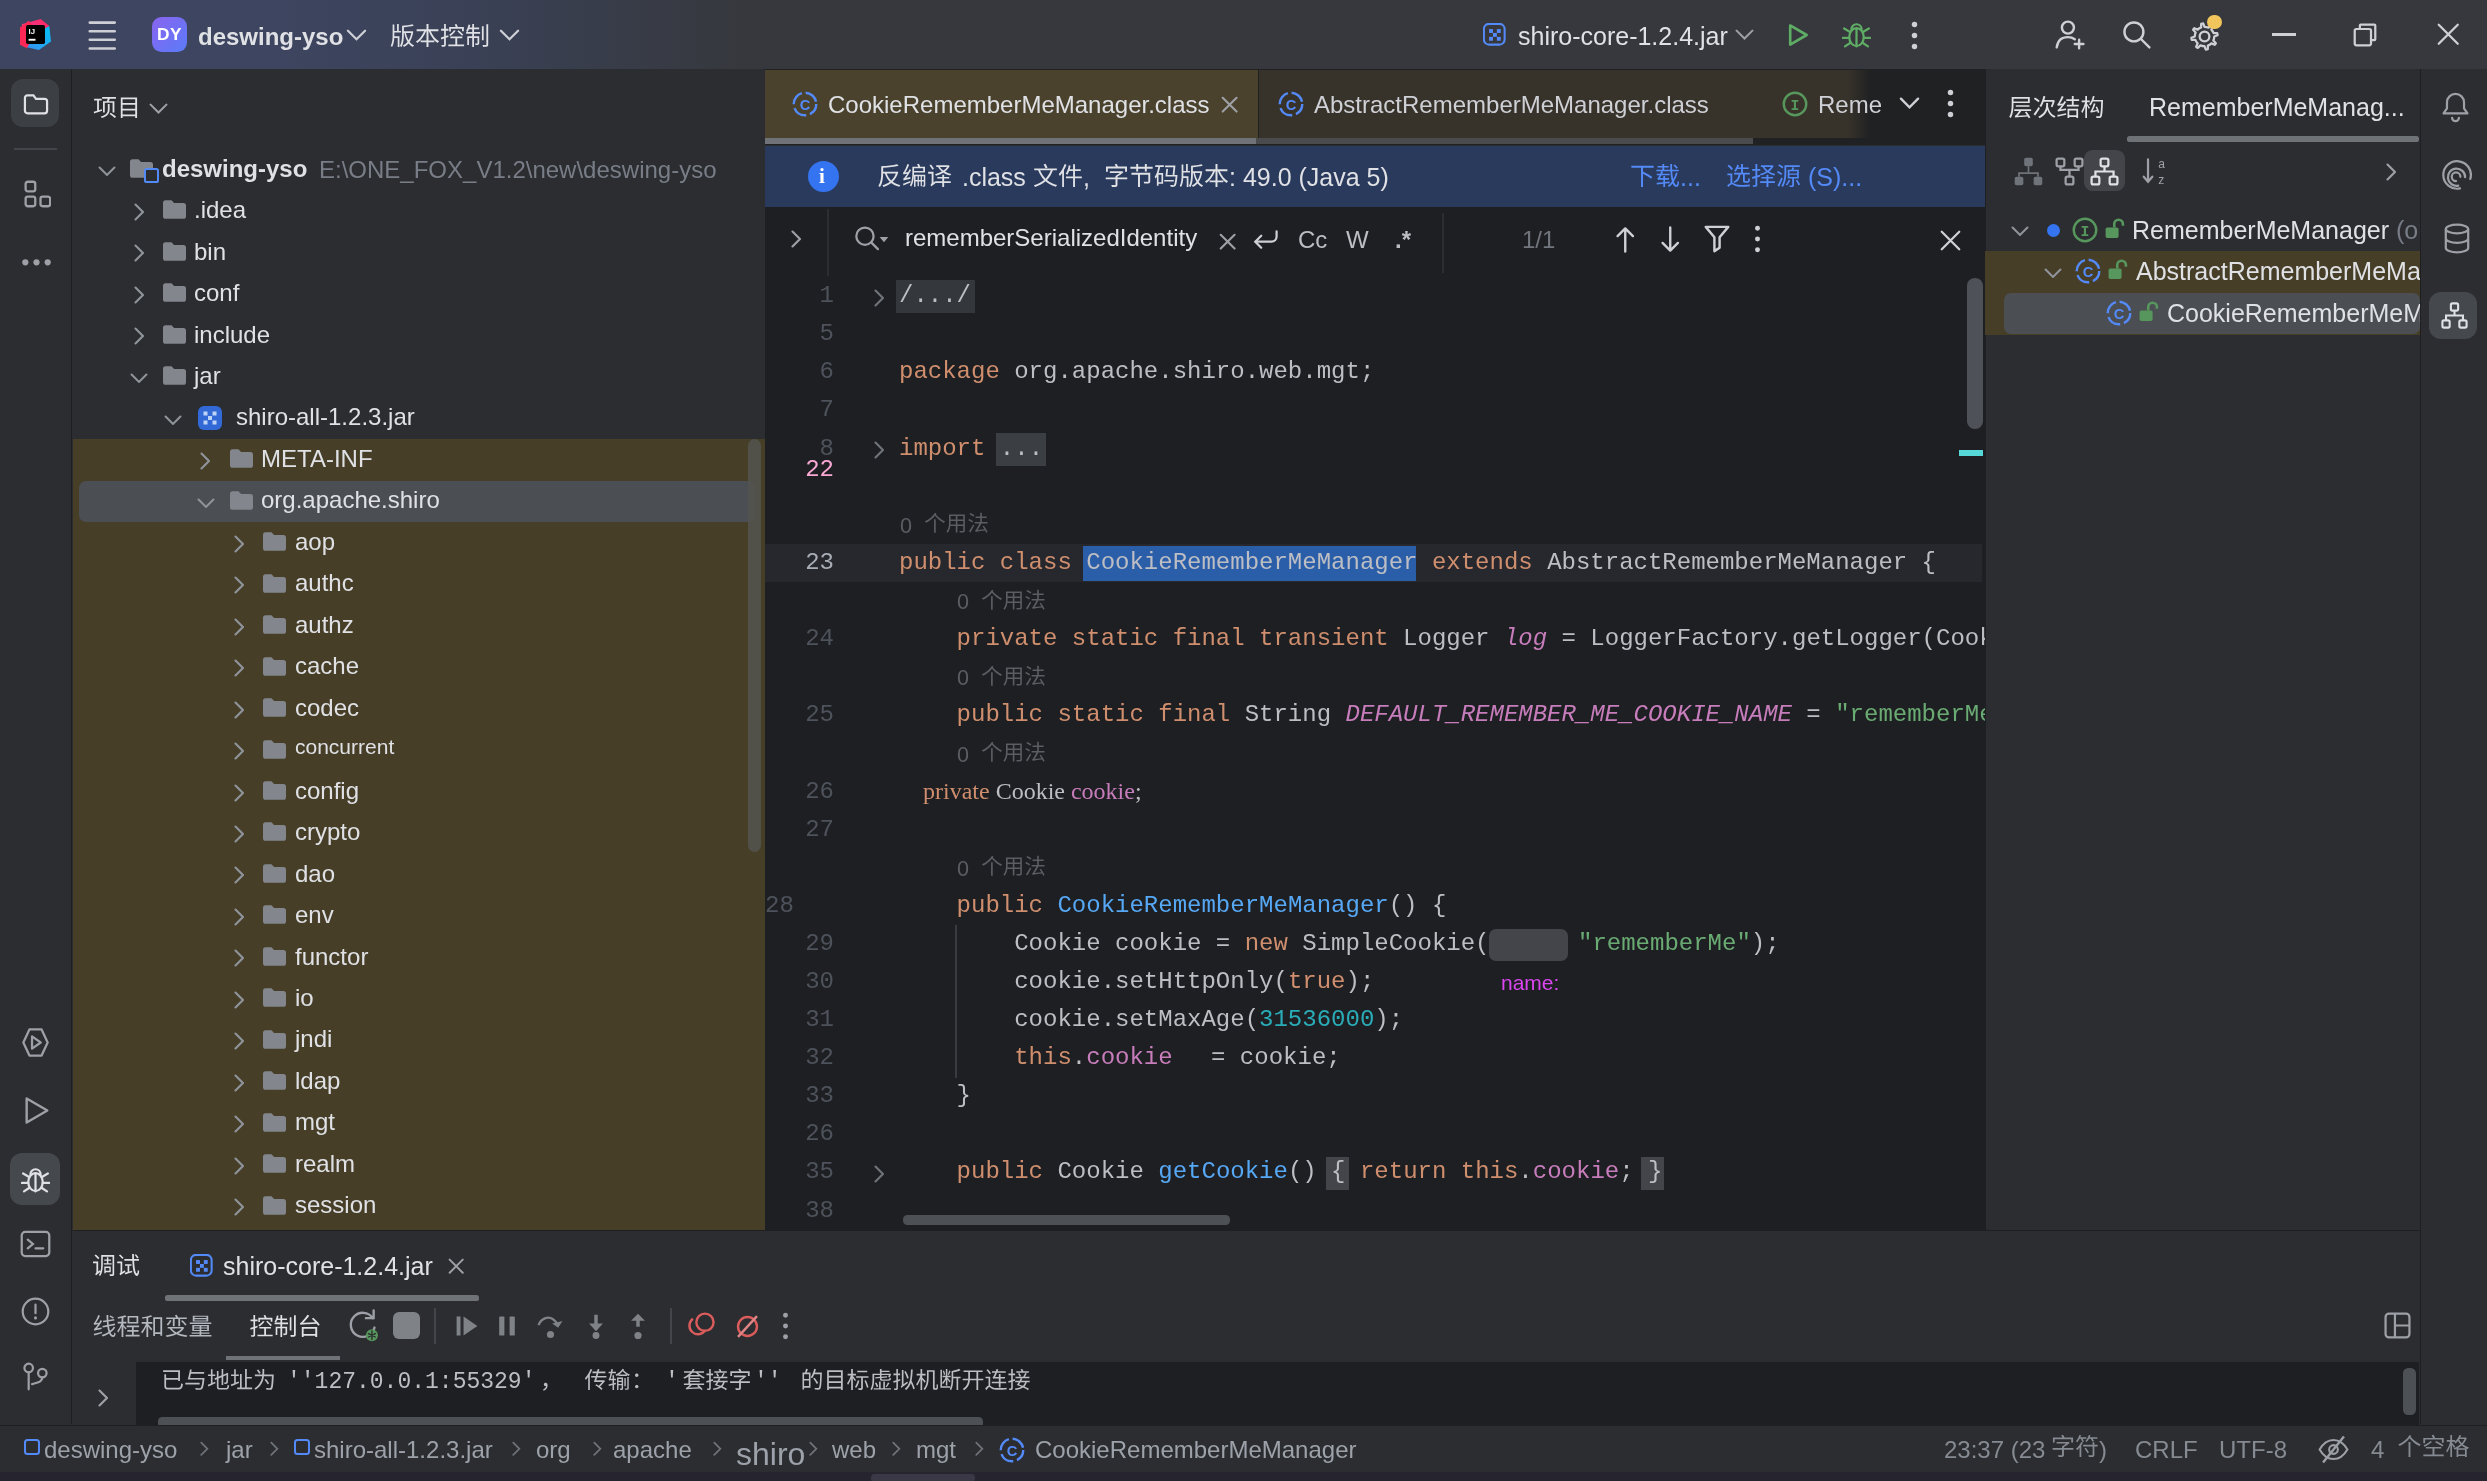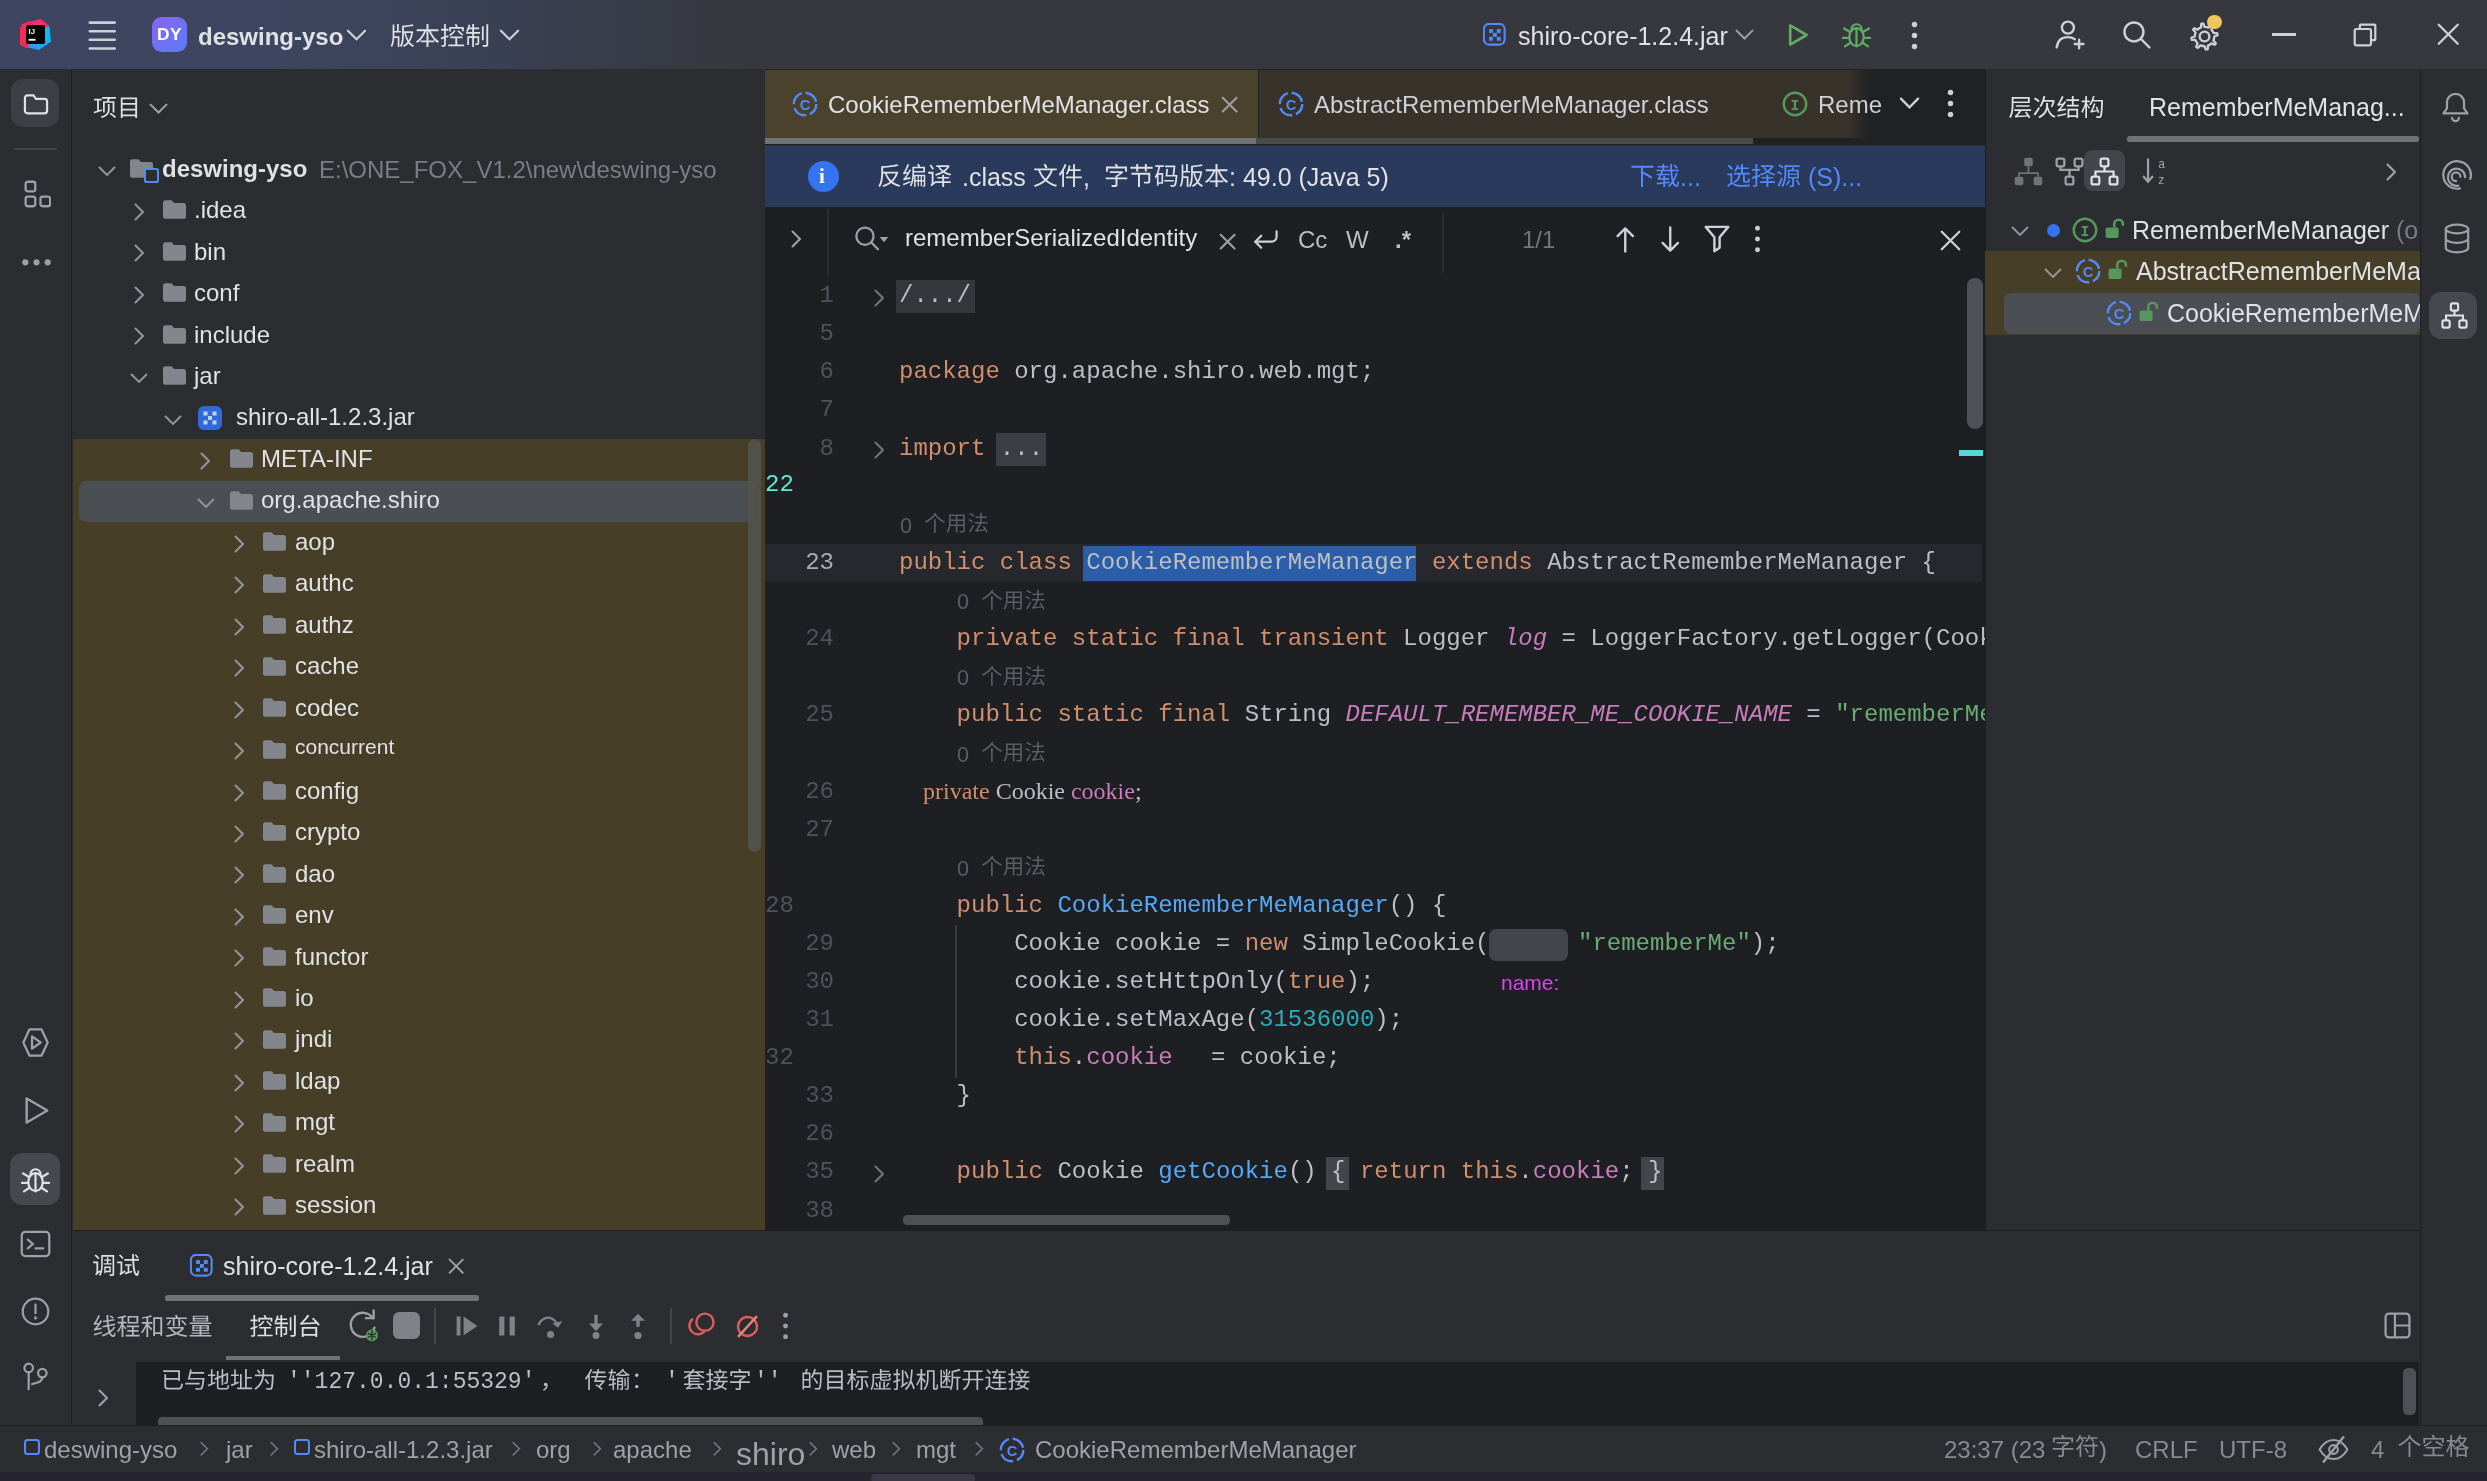--- a/index.html
+++ b/index.html
@@ -494,31 +494,31 @@
     <svg class="ab " style="left:981px;top:855px" width="65" height="21.6" viewBox="0 -880 3000 1000" fill="#5a5d63">
       <use href="#u4E2A" x="0"></use>
       <use href="#u7528" x="1000"></use>
       <use href="#u6CD5" x="2000"></use>
     </svg>
 <div class="t" style="left:765px;top:282px;width:69px;text-align:right;font-family:'Liberation Mono',monospace;font-size:24px;color:#4d525b">1</div>
 <div class="t" style="left:765px;top:320px;width:69px;text-align:right;font-family:'Liberation Mono',monospace;font-size:24px;color:#4d525b">5</div>
 <div class="t" style="left:765px;top:358px;width:69px;text-align:right;font-family:'Liberation Mono',monospace;font-size:24px;color:#4d525b">6</div>
 <div class="t" style="left:765px;top:396px;width:69px;text-align:right;font-family:'Liberation Mono',monospace;font-size:24px;color:#4d525b">7</div>
 <div class="t" style="left:765px;top:435px;width:69px;text-align:right;font-family:'Liberation Mono',monospace;font-size:24px;color:#4d525b">8</div>
-<div class="t" style="left:765px;top:471px;width:69px;font-family:'Liberation Mono',monospace;font-size:24px;color:#5eead4">22</div>
+<div class="t" style="left:765px;top:456px;width:69px;text-align:right;font-family:'Liberation Mono',monospace;font-size:24px;color:#f9a8d4">22</div>
 <div class="t" style="left:765px;top:549px;width:69px;text-align:right;font-family:'Liberation Mono',monospace;font-size:24px;color:#a9adb5">23</div>
 <div class="t" style="left:765px;top:625px;width:69px;text-align:right;font-family:'Liberation Mono',monospace;font-size:24px;color:#4d525b">24</div>
 <div class="t" style="left:765px;top:701px;width:69px;text-align:right;font-family:'Liberation Mono',monospace;font-size:24px;color:#4d525b">25</div>
 <div class="t" style="left:765px;top:778px;width:69px;text-align:right;font-family:'Liberation Mono',monospace;font-size:24px;color:#4d525b">26</div>
 <div class="t" style="left:765px;top:816px;width:69px;text-align:right;font-family:'Liberation Mono',monospace;font-size:24px;color:#4d525b">27</div>
 <div class="t" style="left:765px;top:892px;width:69px;text-align:left;font-family:'Liberation Mono',monospace;font-size:24px;color:#4d525b">28</div>
 <div class="t" style="left:765px;top:930px;width:69px;text-align:right;font-family:'Liberation Mono',monospace;font-size:24px;color:#4d525b">29</div>
 <div class="t" style="left:765px;top:968px;width:69px;text-align:right;font-family:'Liberation Mono',monospace;font-size:24px;color:#4d525b">30</div>
 <div class="t" style="left:765px;top:1006px;width:69px;text-align:right;font-family:'Liberation Mono',monospace;font-size:24px;color:#4d525b">31</div>
-<div class="t" style="left:765px;top:1044px;width:69px;text-align:left;font-family:'Liberation Mono',monospace;font-size:24px;color:#4d525b">32</div>
+<div class="t" style="left:765px;top:1044px;width:69px;text-align:right;font-family:'Liberation Mono',monospace;font-size:24px;color:#4d525b">32</div>
 <div class="t" style="left:765px;top:1082px;width:69px;text-align:right;font-family:'Liberation Mono',monospace;font-size:24px;color:#4d525b">33</div>
 <div class="t" style="left:765px;top:1120px;width:69px;text-align:right;font-family:'Liberation Mono',monospace;font-size:24px;color:#4d525b">26</div>
 <div class="t" style="left:765px;top:1158px;width:69px;text-align:right;font-family:'Liberation Mono',monospace;font-size:24px;color:#4d525b">35</div>
 <div class="t" style="left:765px;top:1197px;width:69px;text-align:right;font-family:'Liberation Mono',monospace;font-size:24px;color:#4d525b">38</div>
 <svg class="ab" style="left:874px;top:289px" width="10.4" height="18" viewBox="0 0 14 24" fill="none" stroke="#6f737a" stroke-width="2.8" stroke-linecap="round">
       <path d="M2 2l10 10L2 22"></path>
     </svg>
 <svg class="ab" style="left:874px;top:441px" width="10.4" height="18" viewBox="0 0 14 24" fill="none" stroke="#6f737a" stroke-width="2.8" stroke-linecap="round">
       <path d="M2 2l10 10L2 22"></path>
     </svg>

